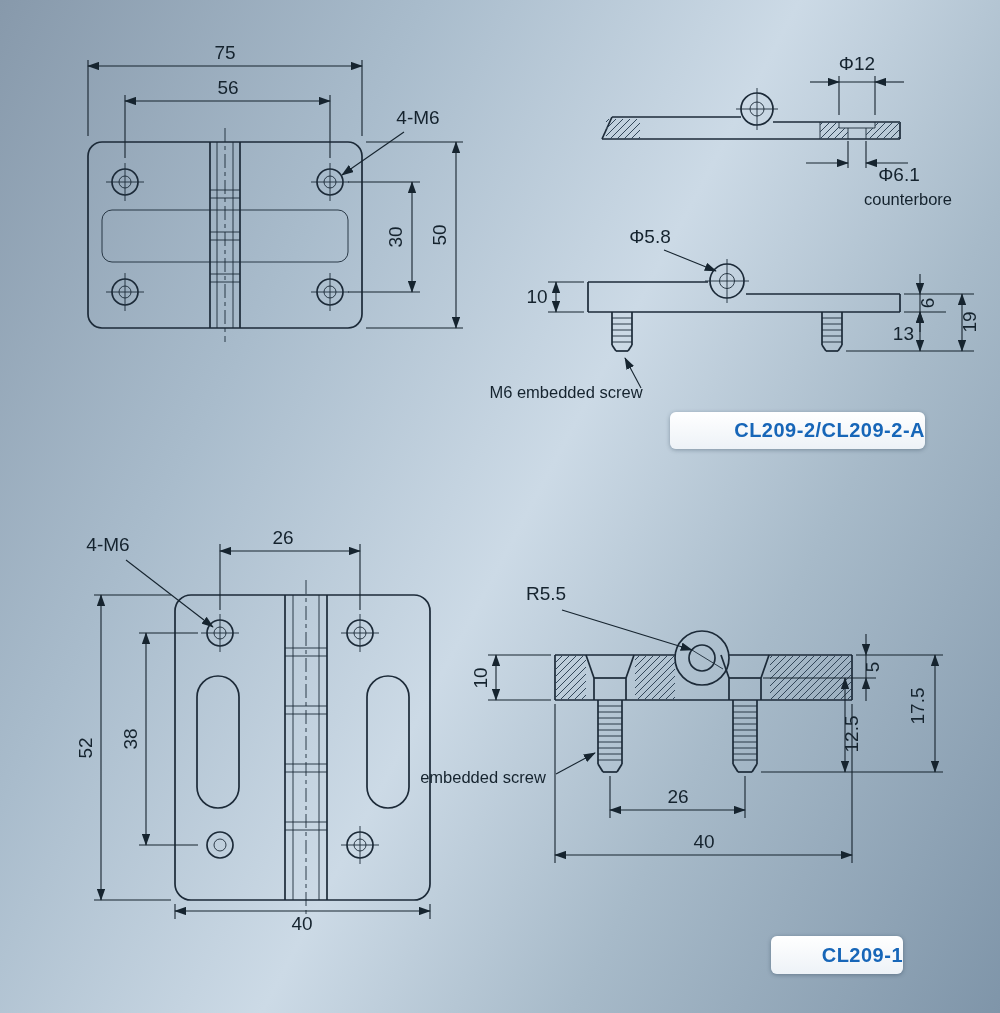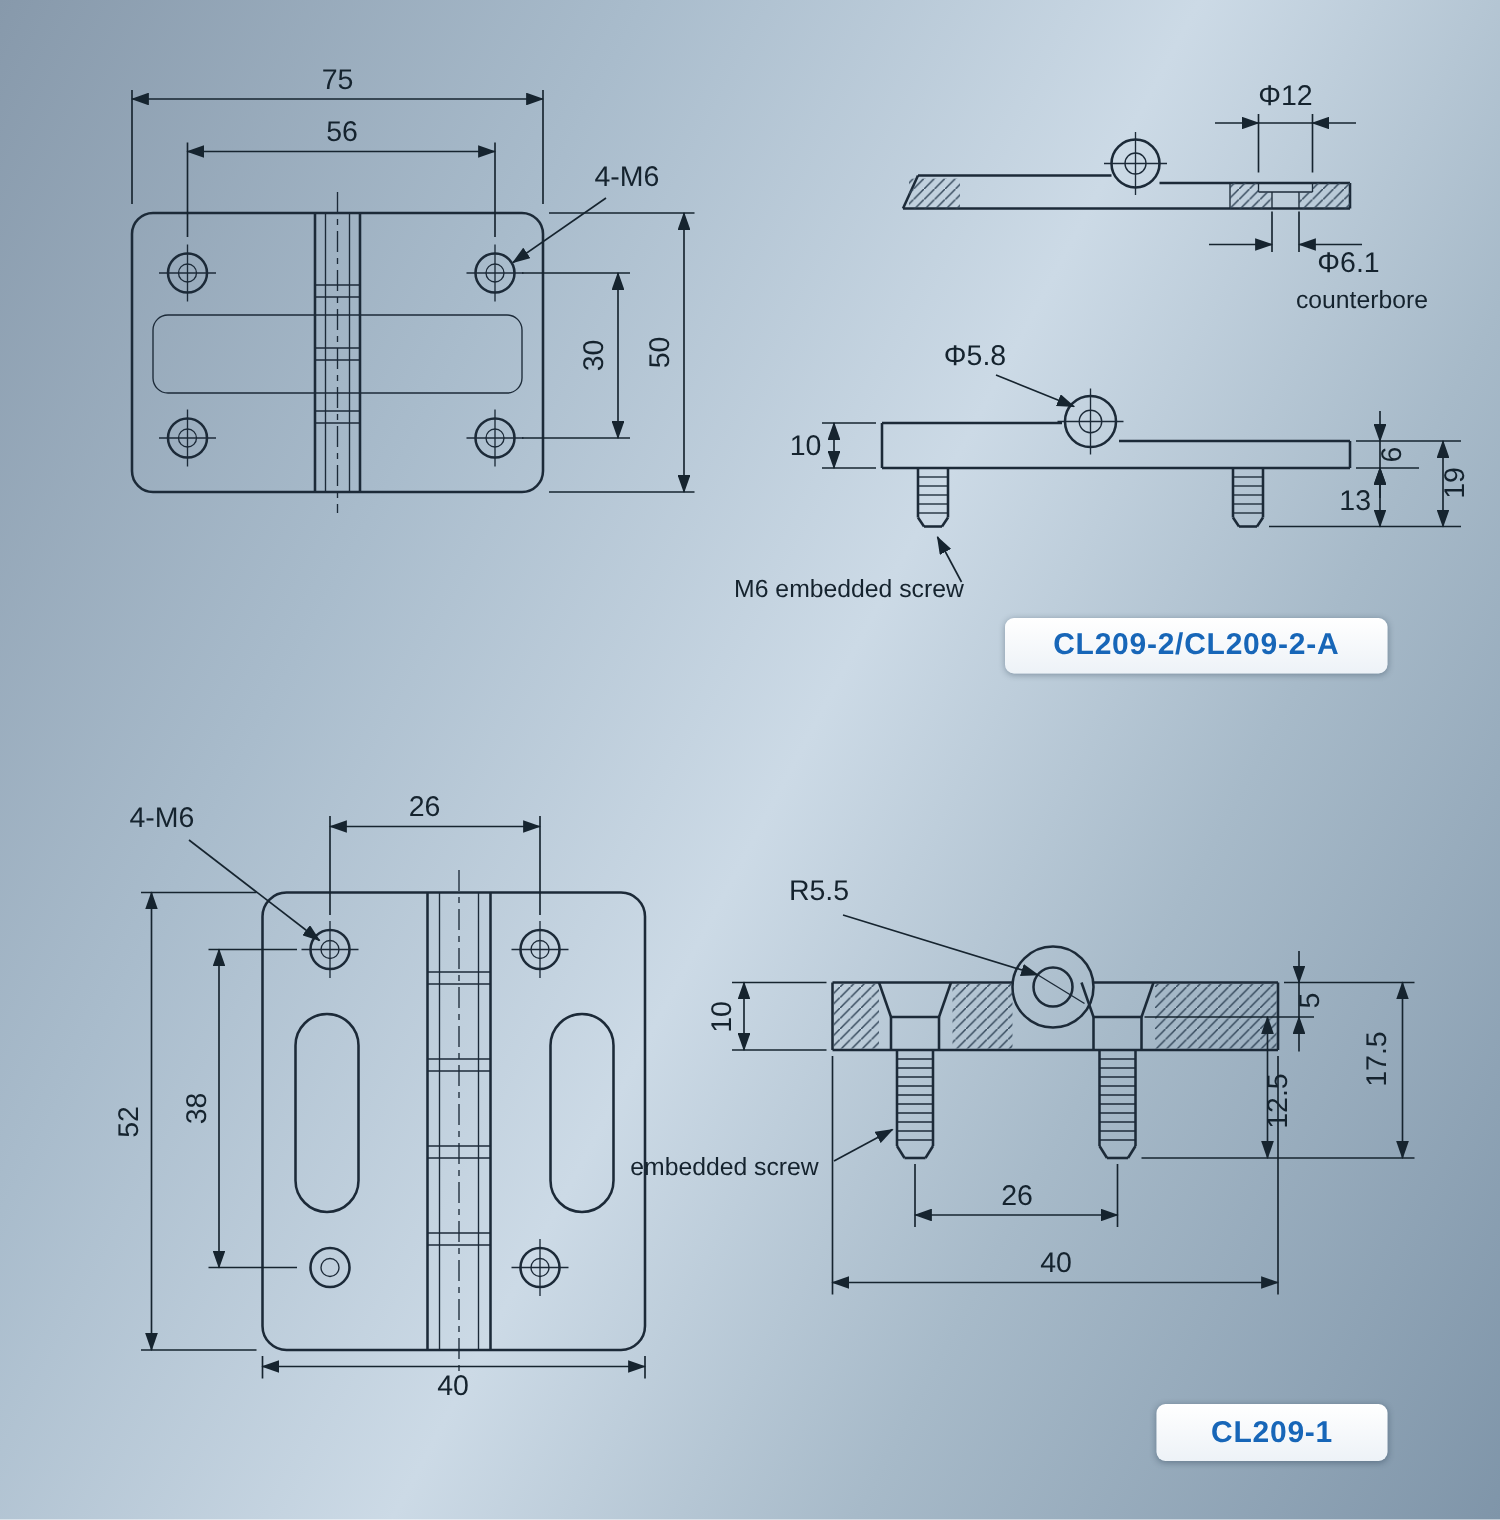--- a/index.html
+++ b/index.html
@@ -10,21 +10,21 @@
   }
   svg{position:absolute;top:0;left:0;}
   svg text{font-family:"Liberation Sans",sans-serif;fill:#15232e;}
   .dim{font-size:19px;}
   .lbl{font-size:16.5px;}
   .ol{stroke:#1c2a38;stroke-width:1.7;fill:none;}
   .thin{stroke:#1c2a38;stroke-width:0.9;fill:none;}
   .diml{stroke:#16242f;stroke-width:1.1;fill:none;}
   .cl{stroke:#1c2a38;stroke-width:0.9;stroke-dasharray:14 4 4 4;fill:none;}
   .badge{
-    position:absolute;display:flex;align-items:center;justify-content:center;
+    position:absolute;display:flex;align-items:center;justify-content:flex-end;
     background:linear-gradient(#ffffff,#edf2f7);border-radius:6px;
     box-shadow:0 1px 4px rgba(20,40,60,.35);
     font-weight:700;font-size:20px;color:#1766b8;letter-spacing:.5px;
   }
 </style>
 </head>
 <body>
 
 <svg width="1000" height="1013" viewBox="0 0 1000 1013">
   <defs>
@@ -351,15 +351,15 @@
     <text class="dim" x="704" y="848" text-anchor="middle">40</text>
 
     <text class="lbl" x="483" y="783" text-anchor="middle">embedded screw</text>
     <line class="diml" x1="556" y1="774" x2="595" y2="753" marker-end="url(#arr)"></line>
   </g>
 </svg>
 
 <div class="badge" style="left:670px;top:412px;width:255px;height:37px;">
   <span>CL209-2/CL209-2-A</span>
 </div>
-<div class="badge" style="left:771px;top:936px;width:154px;height:38px;">
+<div class="badge" style="left:771px;top:936px;width:132px;height:38px;">
   <span>CL209-1</span>
 </div>
 
 </body></html>

